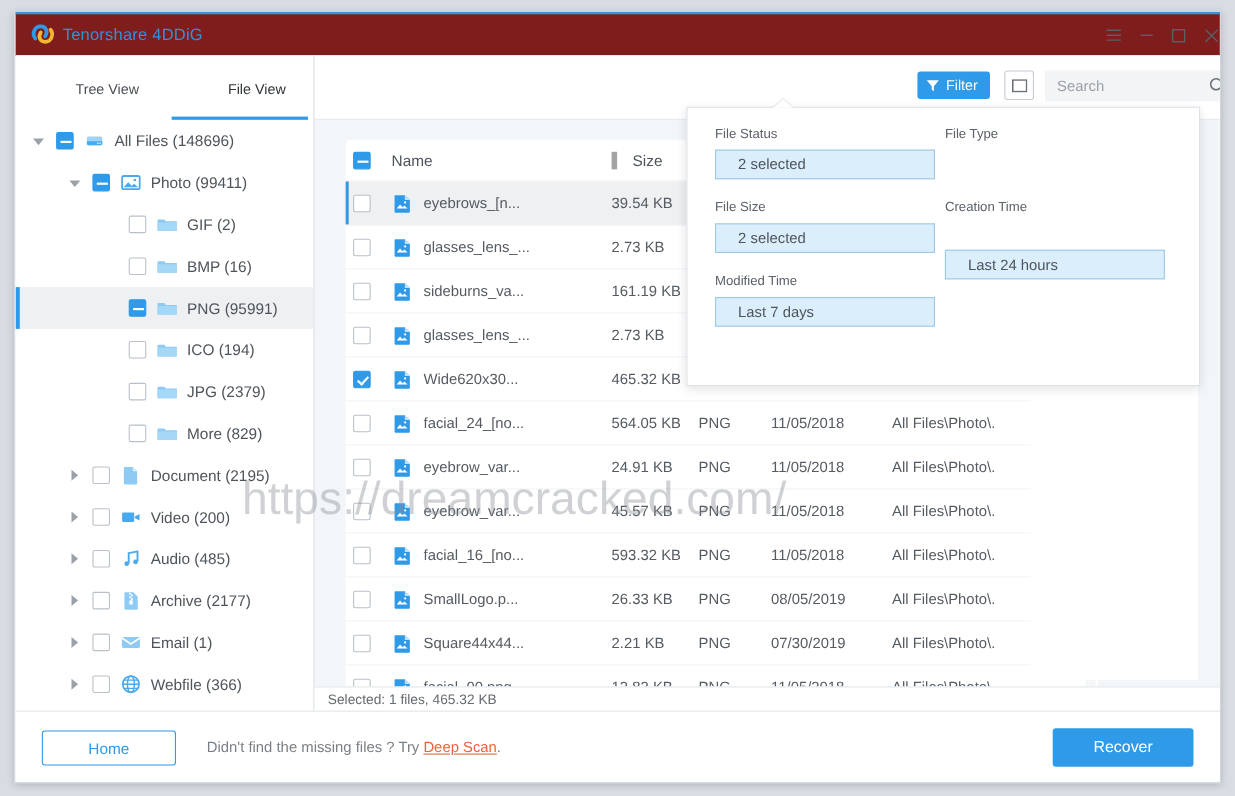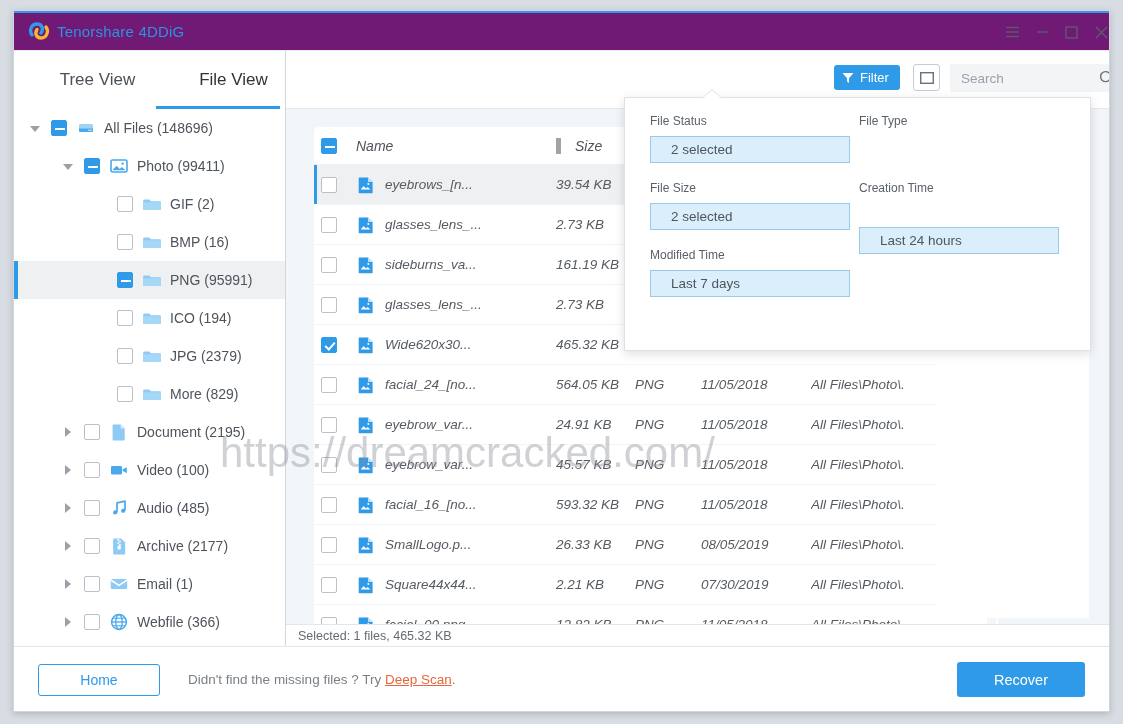--- a/index.html
+++ b/index.html
@@ -15,21 +15,21 @@
     width: 1097px; height: 702px;
     background: #ffffff;
     border: 1px solid #cfd6dd;
     box-shadow: 0 2px 7px rgba(0,0,0,.18);
     overflow: hidden;
   }
 
   
   #titlebar {
     position: absolute; left: 0; top: 0; width: 100%; height: 40px;
-    background: #701a75;
+    background: #7f1d1d;
     border-bottom: 1px solid #e6eaee;
   }
   #titlebar .accent-top {
     position: absolute; left: 0; top: 0; width: 100%; height: 2px;
     background: #2e9ae8;
   }
   #logo {
     position: absolute; left: 14px; top: 9px; width: 23px; height: 22px;
   }
   #app-title {
@@ -50,21 +50,21 @@
 
   
   #tabbar {
     position: absolute; left: 0; top: 40px; width: 272px; height: 58px;
     background: #ffffff;
     border-right: 1px solid #cfd6dd;
   }
   .tab {
     position: absolute; top: 0; height: 58px;
     display: flex; align-items: center; justify-content: center;
-    font-size: 17px; color: #4b5158; padding-left: 31px;
+    font-size: 13px; color: #4b5158; padding-left: 31px;
   }
   #tab-tree { left: 0; width: 136px; }
   #tab-file { left: 136px; width: 136px; color: #2f3439; }
   #tab-file .tab-underline {
     position: absolute; left: 6px; right: 6px; bottom: 0; height: 3px;
     background: #2e9ae8;
   }
 
   #topbar-right {
     position: absolute; left: 272px; top: 40px; right: 0; height: 58px;
@@ -143,21 +143,20 @@
     border: solid #fff; border-width: 0 2px 2px 0;
     transform: rotate(42deg);
   }
   .ticon { width: 20px; height: 20px; flex: 0 0 20px; margin-right: 8px; }
   .ticon svg { display: block; }
 
   
   #list-area {
     position: absolute; left: 272px; top: 98px; right: 0; bottom: 65px;
     background: #f3f6f8;
-    font-style: italic;
   }
   #list-card {
     position: absolute; left: 28px; top: 18px; right: 111px; bottom: 0;
     background: #ffffff;
     border-top-left-radius: 5px; border-top-right-radius: 5px;
     overflow: hidden;
   }
   #list-head {
     position: relative; height: 38px;
     display: flex; align-items: center;
@@ -488,21 +487,21 @@
         <span style="width:47px;flex:0 0 47px"></span>
         <span class="twisty right"></span>
         <span style="width:9px;flex:0 0 9px"></span>
         <span class="cbox "></span>
         <span class="ticon">
           <svg width="20" height="20" viewBox="0 0 20 20">
             <rect x="2" y="6" width="11" height="8.5" rx="1.2" fill="#4aa8ec"></rect>
             <path d="M13.6 9.6l4.2-2.4v6l-4.2-2.4z" fill="#4aa8ec"></path>
           </svg>
         </span>
-        <span>Video (100)</span>
+        <span>Video (200)</span>
       </div>
       <div class="tree-row">
         <span style="width:47px;flex:0 0 47px"></span>
         <span class="twisty right"></span>
         <span style="width:9px;flex:0 0 9px"></span>
         <span class="cbox "></span>
         <span class="ticon">
           <svg width="20" height="20" viewBox="0 0 20 20">
             <path d="M8 14.2V4.8l8-1.6v9.4" fill="none" stroke="#4aa8ec" stroke-width="1.7" stroke-linejoin="round"></path>
             <circle cx="6.2" cy="14.4" r="2.1" fill="#4aa8ec"></circle>

